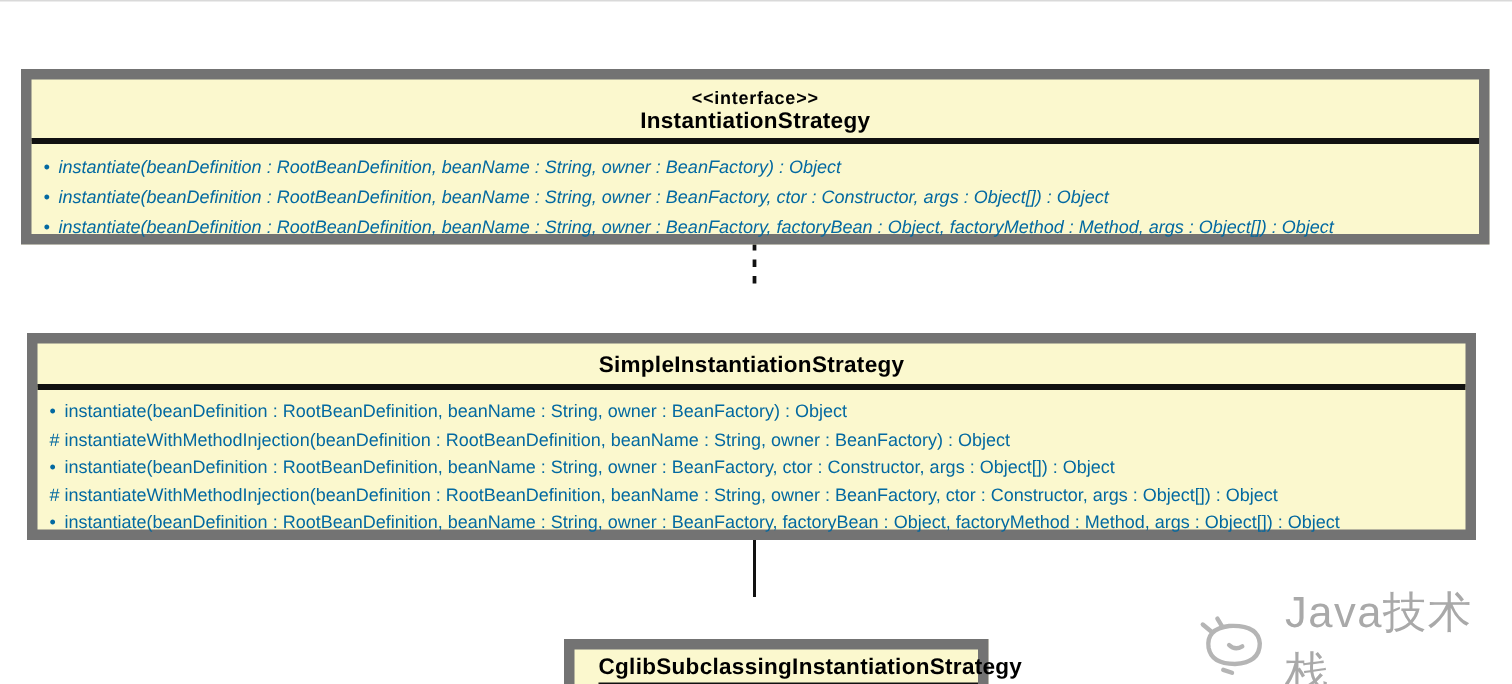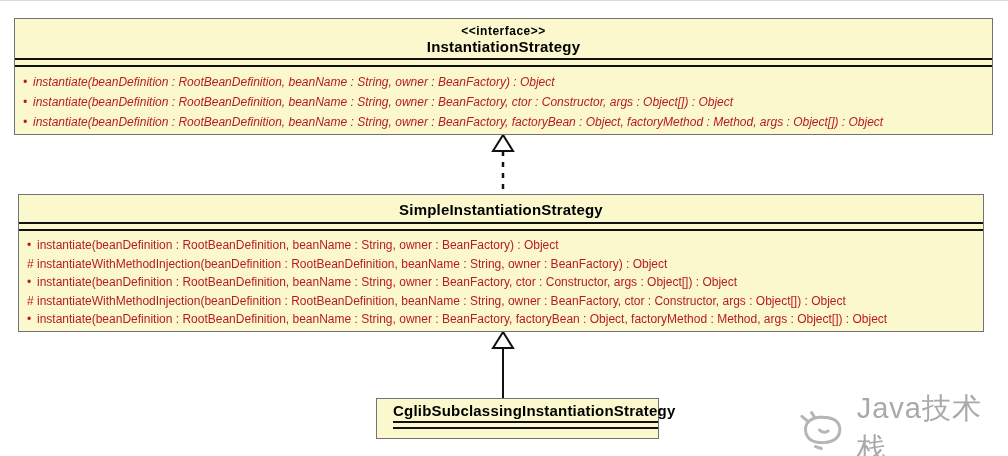--- a/index.html
+++ b/index.html
@@ -2,30 +2,30 @@
 <html><head>
 <meta charset="utf-8">
 <style>
   * { margin:0; padding:0; box-sizing:border-box; }
   body { font-family:"Liberation Sans", sans-serif; background:#ffffff; }
   .canvas {
     position:relative; width:1008px; height:456px; background:#ffffff;
     overflow:hidden; border-top:1px solid #d9d9d9;
   }
   .uml-box {
-    position:absolute; background:#fbf8ce; border:1px solid #737373;
-    display:flex; flex-direction:column;
+    position:absolute; background:#fbf8ce; border:7px solid #737373;
+    display:flex; flex-direction:column;margin-top:28px;
   }
   .box-title { text-align:center; color:#000; }
   .stereotype { font-size:12px; font-weight:bold; letter-spacing:0.5px; }
   .class-name { font-size:15px; font-weight:bold; letter-spacing:0.2px; }
   .sep { border-bottom:2px solid #111111; }
   .empty-compartment { background:#fbf8ce; border-bottom:2px solid #111111; }
   .methods { padding:5px 8px 0 8px; }
-  .method { font-size:12px; color:#b91c1c; white-space:nowrap; }
+  .method { font-size:12px; color:#0369a1; white-space:nowrap; }
   .method .vis { display:inline-block; width:10px; }
   .italic .sig, .italic .vis { font-style:italic; }
   .connectors { position:absolute; left:0; top:0; pointer-events:none; }
   .watermark { position:absolute; left:796px; top:388px; display:flex; align-items:center; }
   .watermark-text { font-size:29px; color:#a9a9a9; letter-spacing:1px; margin-left:8px; }
 </style>
 </head>
 <body>
 
 <div class="canvas">

